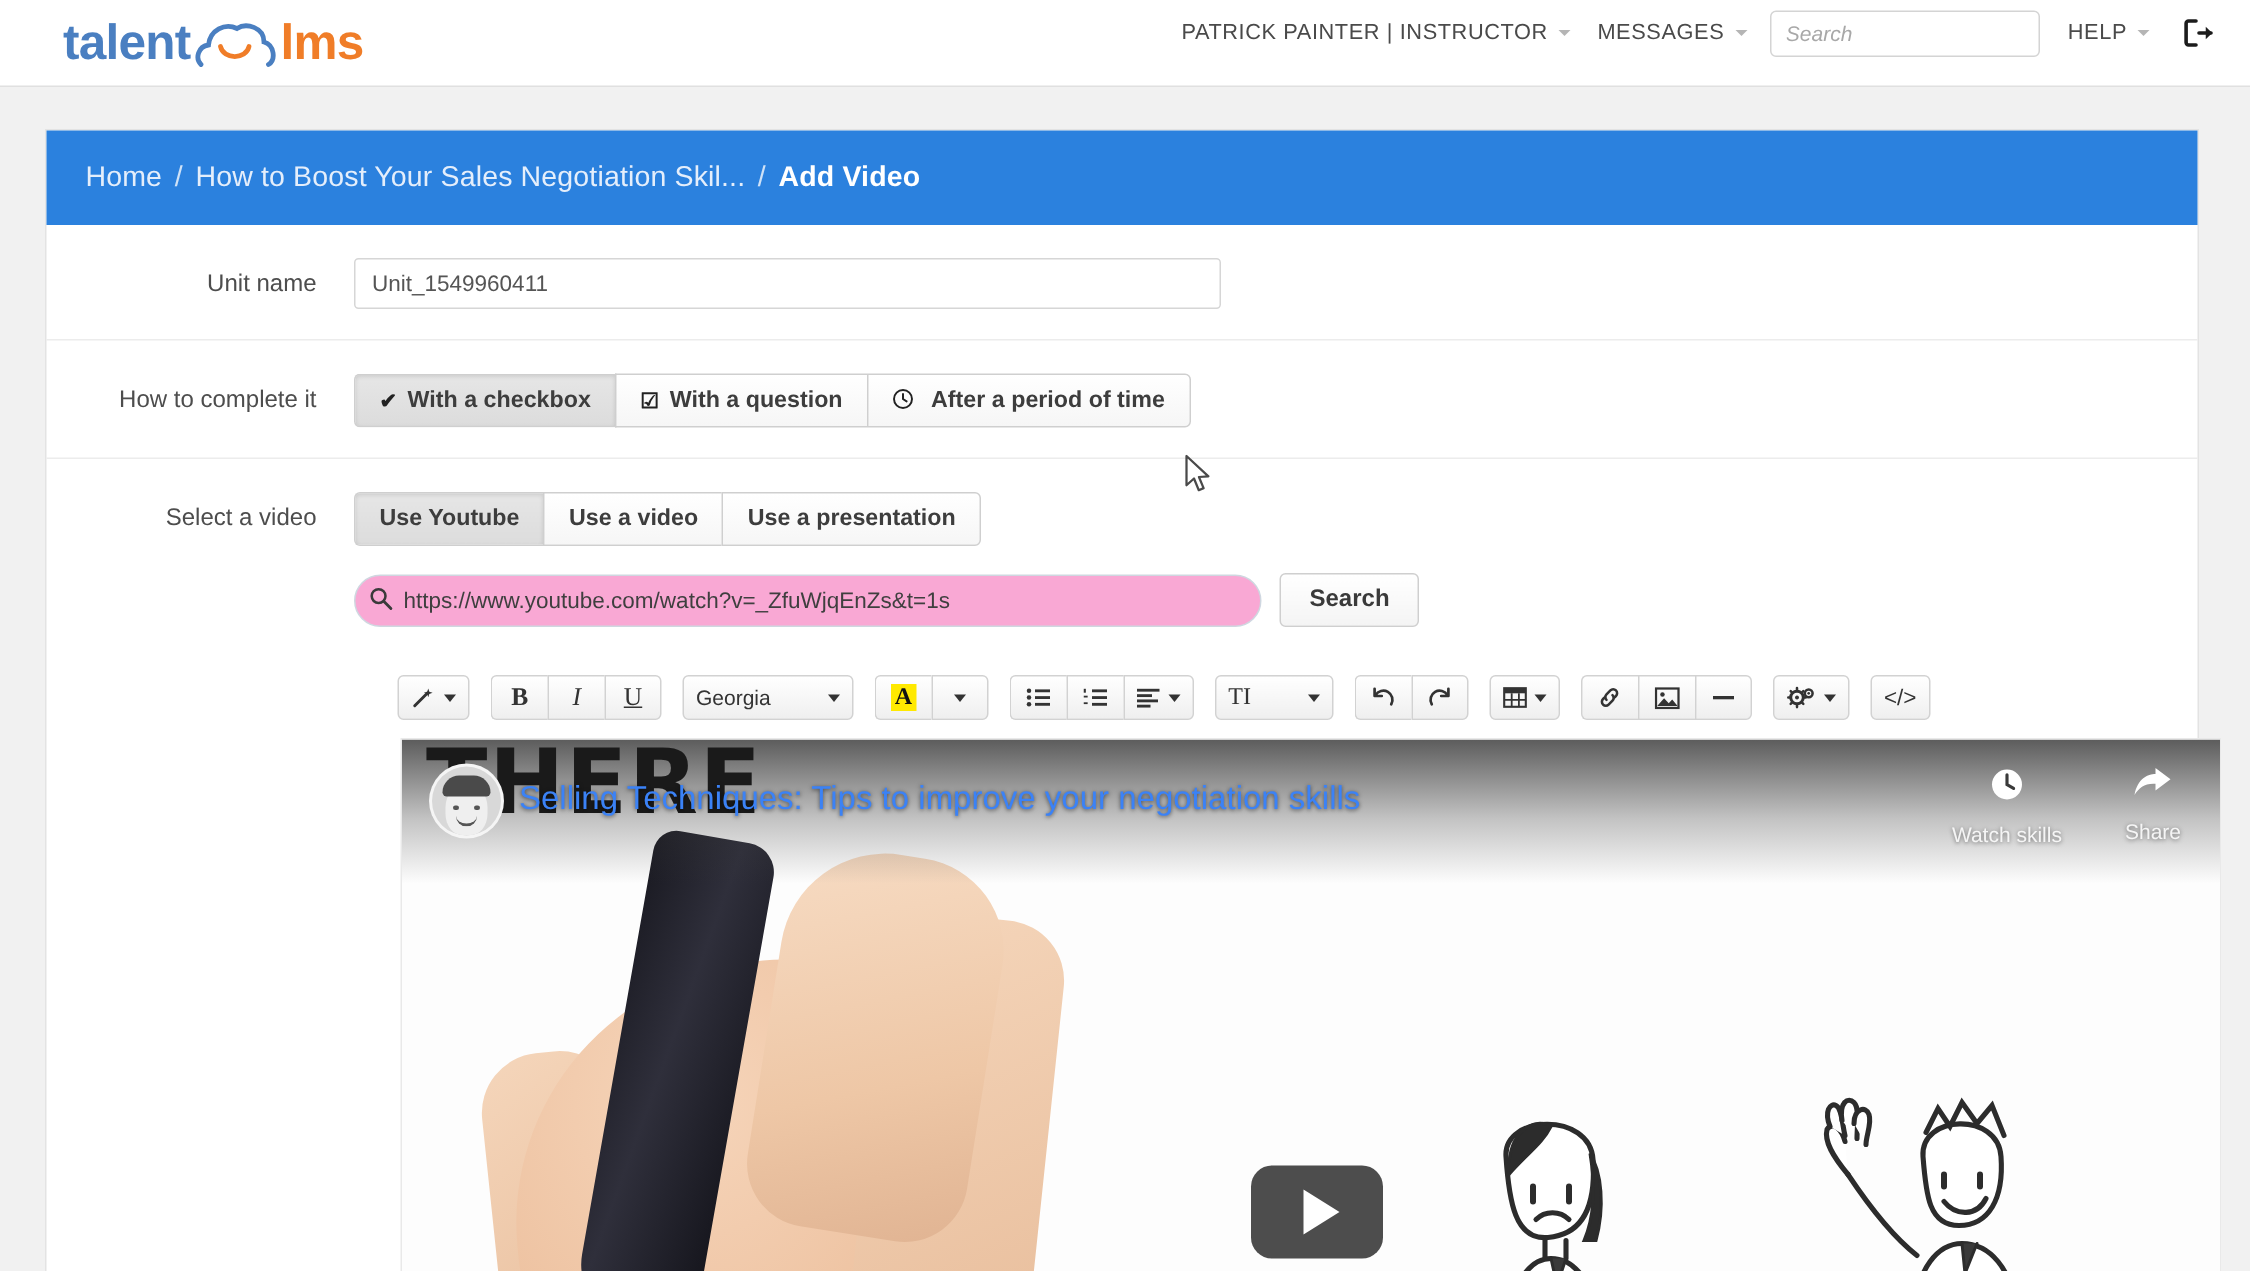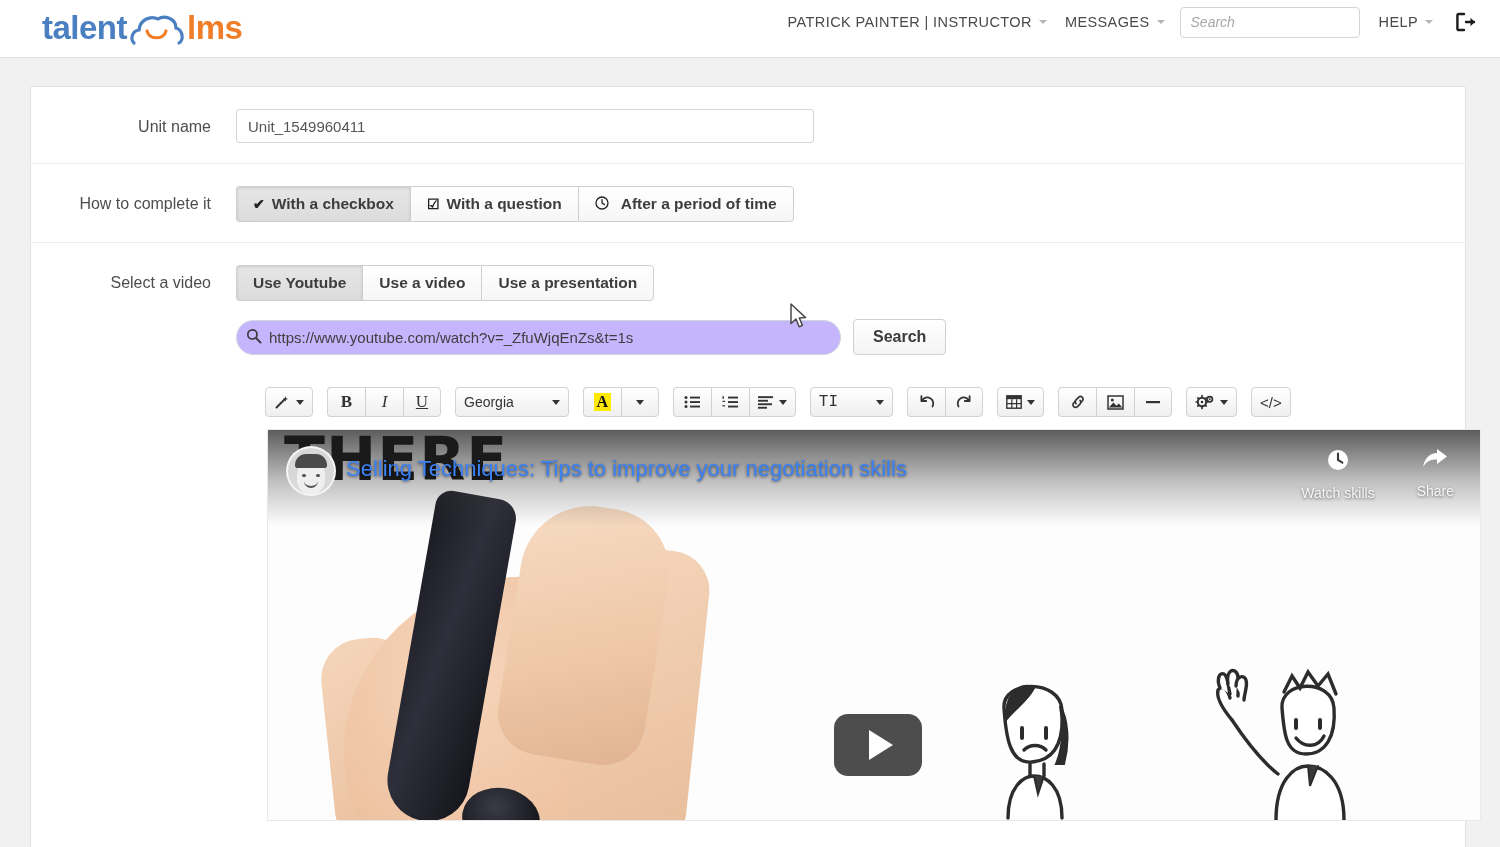--- a/index.html
+++ b/index.html
@@ -170,21 +170,21 @@
     color: #3a3a3a;
   }
   .url-input {
     width: 605px; height: 35px;
     border: 1px solid #cfd7e0;
     border-radius: 18px;
     padding: 0 14px 0 32px;
     font-size: 15px;
     color: #3f3f3f;
     font-family: "Liberation Sans", sans-serif;
-    background: #c4b5fd;
+    background: #f9a8d4;
     outline: none;
   }
   .search-btn {
     margin-left: 12px;
     height: 36px;
     padding: 0 19px;
     background: linear-gradient(to bottom, #ffffff 0%, #f4f4f4 100%);
     border: 1px solid #cfcfcf;
     border-radius: 4px;
     font-size: 16px; font-weight: bold;
@@ -230,21 +230,21 @@
     background: #ffe900;
     padding: 0 3px;
     font-weight: bold;
     font-family: "Liberation Serif", serif;
     font-size: 16px;
     color: #111;
   }
   .tb-btn .bold-g { font-family: "Liberation Serif", serif; font-weight: bold; font-size: 17px;}
   .tb-btn .ital-g { font-family: "Liberation Serif", serif; font-style: italic; font-size: 17px;}
   .tb-btn .und-g  { font-family: "Liberation Serif", serif; text-decoration: underline; font-size: 17px;}
-  .tb-btn .ti-g   { font-family: Liberation Mono, monospace; font-size: 16px; }
+  .tb-btn .ti-g   { font-family: Liberation Serif, serif; font-size: 16px; }
   .tb-btn .code-g { font-size: 15px; color: #333; }
 
   
   .video-wrap {
     position: relative;
     margin: 2px 0 0 236px;
     width: 1214px;
     height: 392px;
     overflow: hidden;
     background: #ffffff;
@@ -416,20 +416,29 @@
         <path d="M11 4 H6 A1.6 1.6 0 0 0 4.4 5.6 V18.4 A1.6 1.6 0 0 0 6 20 H11" fill="none" stroke="#1c1c1c" stroke-width="2.4" stroke-linecap="round"></path>
         <path d="M13 12 H21" stroke="#1c1c1c" stroke-width="2.4" stroke-linecap="round"></path>
         <path d="M17.5 7.8 L21.8 12 L17.5 16.2 Z" fill="#1c1c1c"></path>
       </svg>
     </div>
   </div>
 </div>
 
 <div class="panel">
 
+  <div class="page-header">
+    <div class="breadcrumb">
+      <span class="crumb-link">Home</span>
+      <span class="crumb-sep">/</span>
+      <span class="crumb-link">How to Boost Your Sales Negotiation Skil...</span>
+      <span class="crumb-sep">/</span>
+      <span class="crumb-current">Add Video</span>
+    </div>
+  </div>
 
   <div class="form-row">
     <div class="row-label">Unit name</div>
     <div class="row-field">
       <input class="text-input" type="text" value="Unit_1549960411" style="">
     </div>
   </div>
 
   <div class="form-row">
     <div class="row-label">How to complete it</div>

